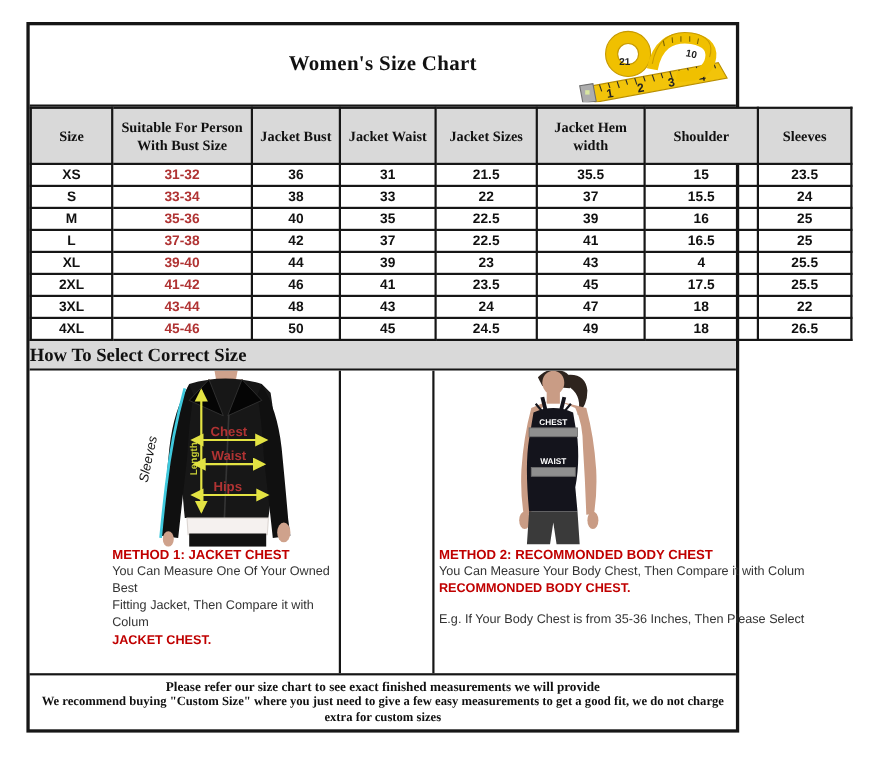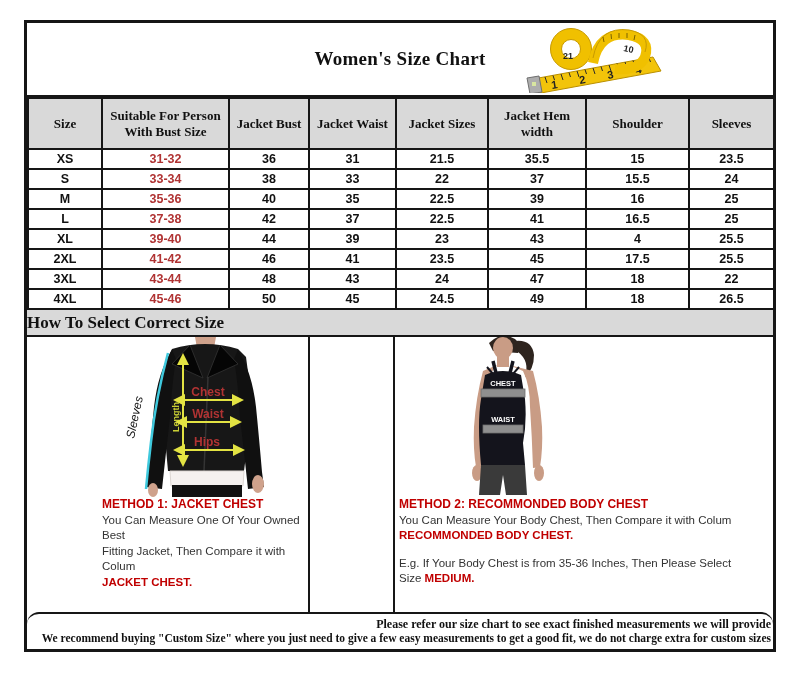--- a/index.html
+++ b/index.html
@@ -1,17 +1,17 @@
 <!DOCTYPE html>
 <html><head>
 <meta charset="utf-8">
 <style>
   html,body{margin:0;padding:0;background:#ffffff;}
   body{width:800px;height:689px;position:relative;font-family:"Liberation Sans",sans-serif;overflow:hidden;}
-  .frame{position:absolute;left:24px;top:20px;width:752px;box-sizing:border-box;border:3px solid #161616;background:#fff;}
+  .frame{position:absolute;left:24px;top:20px;width:648px;box-sizing:border-box;border:3px solid #161616;background:#fff;}
   
   .title-row{height:72px;border-bottom:2px solid #161616;position:relative;display:flex;align-items:center;justify-content:center;}
   .title-row h1{margin:0;font-family:"Liberation Serif",serif;font-weight:bold;font-size:19px;color:#111;letter-spacing:.3px;}
   .tape-wrap{position:absolute;left:498px;top:2px;width:142px;height:68px;}
   
   table.size{border-collapse:collapse;width:100%;table-layout:fixed;text-align:center;}
   table.size th{background:#d9d9d9;border:2px solid #161616;font-family:"Liberation Serif",serif;font-weight:bold;font-size:13px;line-height:1.22;height:49px;padding:0 2px;color:#111;}
   table.size td{border:2px solid #161616;font-weight:bold;font-size:12.5px;height:18px;line-height:18px;padding:0;color:#111;}
   table.size td.red{color:#b03333;}
   
@@ -24,21 +24,21 @@
   .jacket-illustration{position:absolute;left:93px;top:0;}
   .body-illustration{position:absolute;left:42px;top:0;}
   .method{position:absolute;font-size:11.5px;color:#333;line-height:15.5px;}
   .method-1{top:160px;left:75px;width:204px;}
   .method-2{top:160px;left:4px;width:350px;}
   .method-heading{color:#c00000;font-weight:bold;font-size:12px;margin:0 0 12px 0;}
   .method p{margin:0;}
   .method .gap{height:12px;}
   .rb{color:#c00000;font-weight:bold;}
   
-  .footer{border-top:2px solid #161616;text-align:right;font-family:"Liberation Serif",serif;font-weight:bold;color:#111;padding:3px 2px 4px;border-radius:12px;}
+  .footer{border-top:2px solid #161616;text-align:center;font-family:"Liberation Serif",serif;font-weight:bold;color:#111;padding:3px 2px 4px;}
   .footer .fline{font-size:12px;line-height:14px;}
   .footer .fline.small{font-size:11.5px;}
   svg text{font-family:"Liberation Sans",sans-serif;}
 </style>
 </head>
 <body>
 
 <div class="frame">
 
   <div class="title-row">
@@ -283,21 +283,20 @@
         <text x="66" y="85" font-size="7.5" font-weight="bold" text-anchor="middle" fill="#ffffff">WAIST</text>
 
         <path d="M44,128 L88,128 L90,158 L69,158 L66,138 L63,158 L42,158 Z" fill="#3a3a3a"></path>
       </svg>
       <div class="method method-2">
         <p class="method-heading">METHOD 2: RECOMMONDED BODY CHEST</p>
         <p>You Can Measure Your Body Chest, Then Compare it with Colum</p>
         <p class="rb">RECOMMONDED BODY CHEST.</p>
         <div class="gap"></div>
         <p>E.g. If Your Body Chest is from 35-36 Inches, Then Please Select</p>
-        <p><span>Size</span> <span class="rb">MEDIUM.</span></p>
       </div>
     </div>
   </div>
 
   <div class="footer">
     <div class="fline">Please refer our size chart to see exact finished measurements we will provide</div>
     <div class="fline small">We recommend buying "Custom Size" where you just need to give a few easy measurements to get a good fit, we do not charge extra for custom sizes</div>
   </div>
 
 </div>

